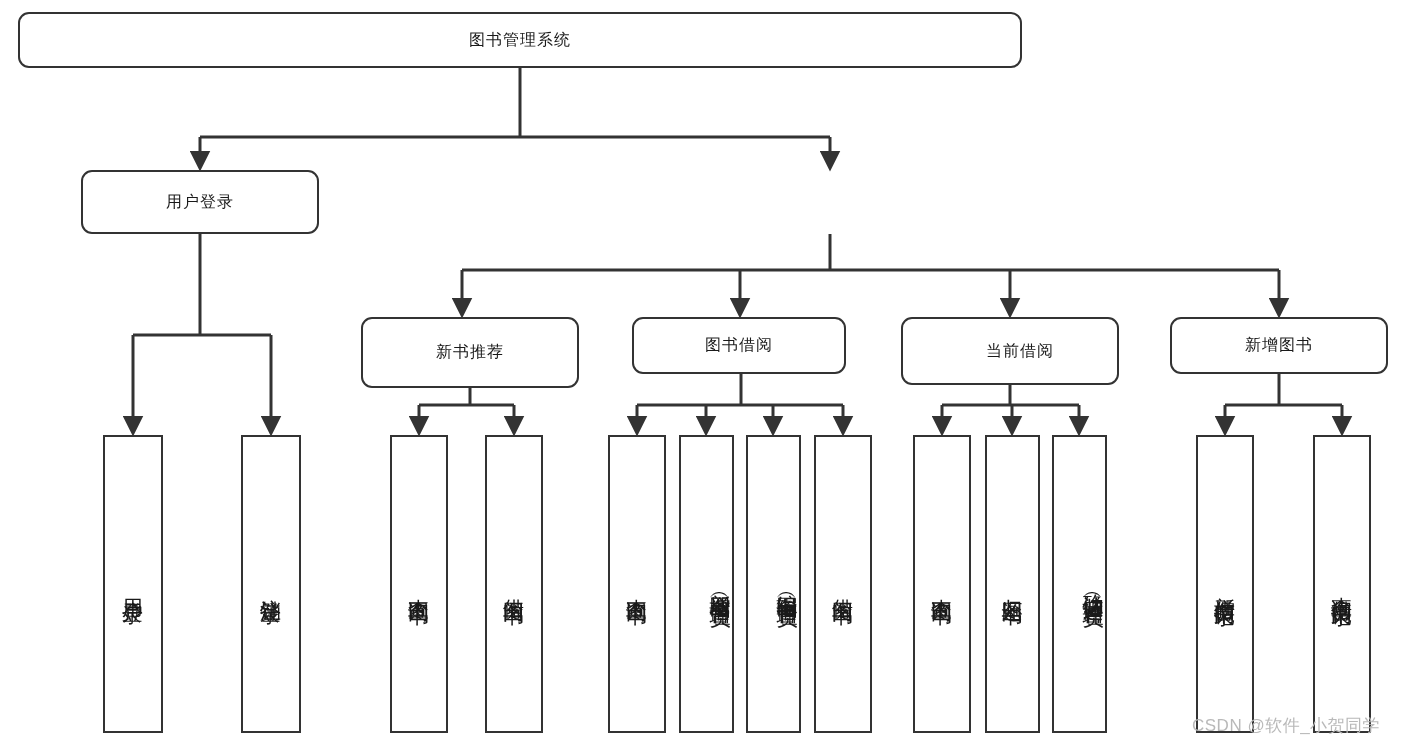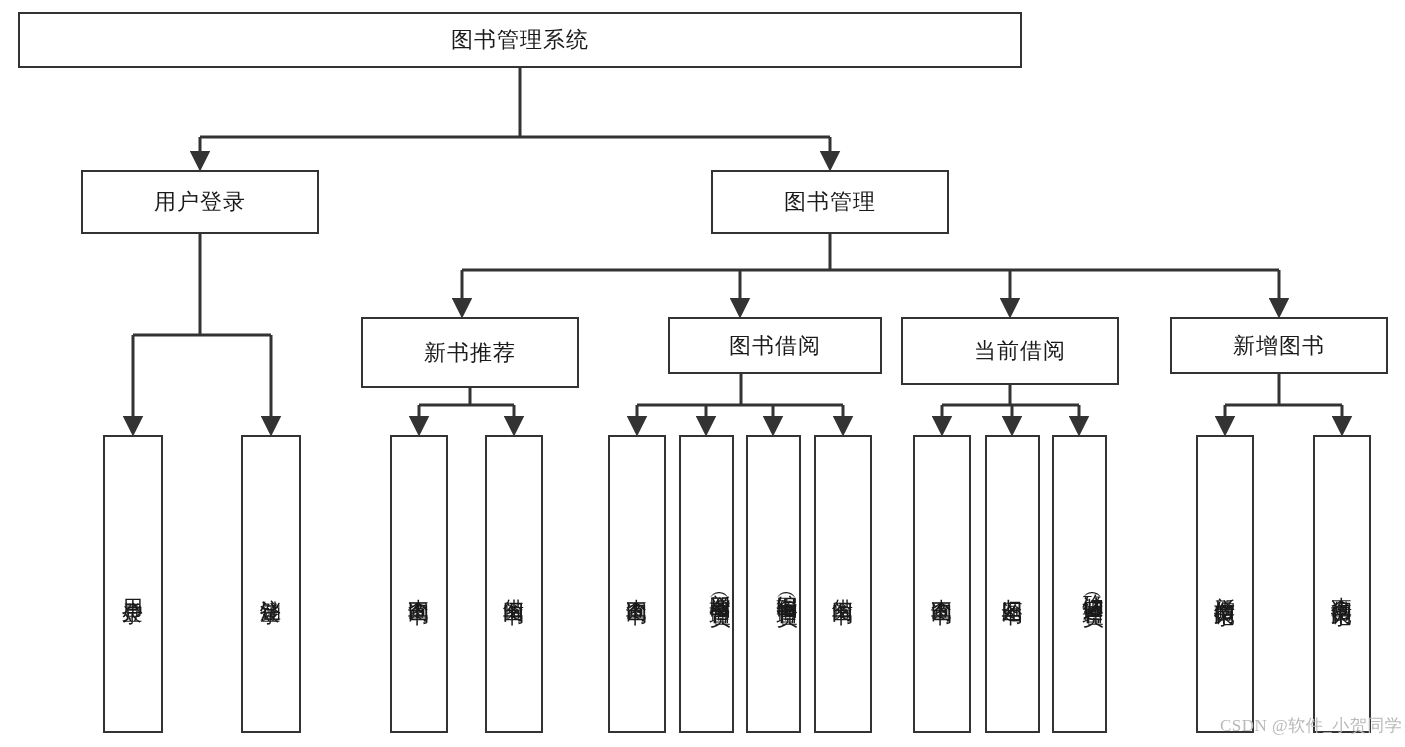--- a/index.html
+++ b/index.html
@@ -29,22 +29,23 @@
     position: absolute;
     box-sizing: border-box;
     border: 2px solid #333333;
     background: #ffffff;
     display: flex;
     align-items: center;
     justify-content: center;
     color: #1a1a1a;
   }
   .node.h {
-    font-size: 22px;
+    font-size: 16px;
     letter-spacing: 1px;
+    border-radius: 11px;
   }
   .node.v {
     writing-mode: vertical-rl;
     text-orientation: upright;
     font-size: 21px;
     letter-spacing: 2px;
     line-height: 1.1;
     padding-top: 4px;
     align-items: flex-start;
     justify-content: center;
@@ -114,36 +115,35 @@
       <path d="M 1279 374 L 1279 405"></path>
       <path d="M 1225 405 L 1342 405"></path>
       <path d="M 1225 405 L 1225 426" marker-end="url(#arrow)"></path>
       <path d="M 1342 405 L 1342 426" marker-end="url(#arrow)"></path>
     </g>
   </svg>
 
   <div class="node h" style="left: 18px; top: 12px; width: 1004px; height: 56px;">图书管理系统</div>
 
   <div class="node h" style="left: 81px; top: 170px; width: 238px; height: 64px;">用户登录</div>
-  <div class="node h" style="left: 711px; top: 170px; width: 238px; height: 64px;">图书管理</div>
 
   <div class="node h" style="left: 361px; top: 317px; width: 218px; height: 71px;">新书推荐</div>
-  <div class="node h" style="left: 668px; top: 317px; width: 214px; height: 57px;">图书借阅</div>
+  <div class="node h" style="left: 632px; top: 317px; width: 214px; height: 57px;">图书借阅</div>
   <div class="node h" style="left: 901px; top: 317px; width: 218px; height: 68px; padding-left: 20px;">当前借阅</div>
   <div class="node h" style="left: 1170px; top: 317px; width: 218px; height: 57px;">新增图书</div>
 
   <div class="node v mid" style="left: 103px; top: 435px; width: 60px; height: 298px;">用户登录</div>
   <div class="node v mid" style="left: 241px; top: 435px; width: 60px; height: 298px;">注销登录</div>
   <div class="node v mid" style="left: 390px; top: 435px; width: 58px; height: 298px;">查询图书</div>
   <div class="node v mid" style="left: 485px; top: 435px; width: 58px; height: 298px;">借阅图书</div>
   <div class="node v mid" style="left: 608px; top: 435px; width: 58px; height: 298px;">查询图书</div>
   <div class="node v top" style="left: 679px; top: 435px; width: 55px; height: 298px;">新增图书（管理员）</div>
   <div class="node v top" style="left: 746px; top: 435px; width: 55px; height: 298px;">编辑图书（管理员）</div>
   <div class="node v mid" style="left: 814px; top: 435px; width: 58px; height: 298px;">借阅图书</div>
   <div class="node v mid" style="left: 913px; top: 435px; width: 58px; height: 298px;">查询图书</div>
   <div class="node v mid" style="left: 985px; top: 435px; width: 55px; height: 298px;">归还图书</div>
   <div class="node v top" style="left: 1052px; top: 435px; width: 55px; height: 298px;">确认归还（管理员）</div>
   <div class="node v mid" style="left: 1196px; top: 435px; width: 58px; height: 298px;">新增借阅记录</div>
   <div class="node v mid" style="left: 1313px; top: 435px; width: 58px; height: 298px;">查询借阅记录</div>
 
-  <div class="watermark" style="left: 1220px; top: 714px; font-family: Liberation Serif, serif;">CSDN @软件_小贺同学</div>
+  <div class="watermark" style="left: 1192px; top: 714px;">CSDN @软件_小贺同学</div>
 
 </div>
 
 </body></html>

